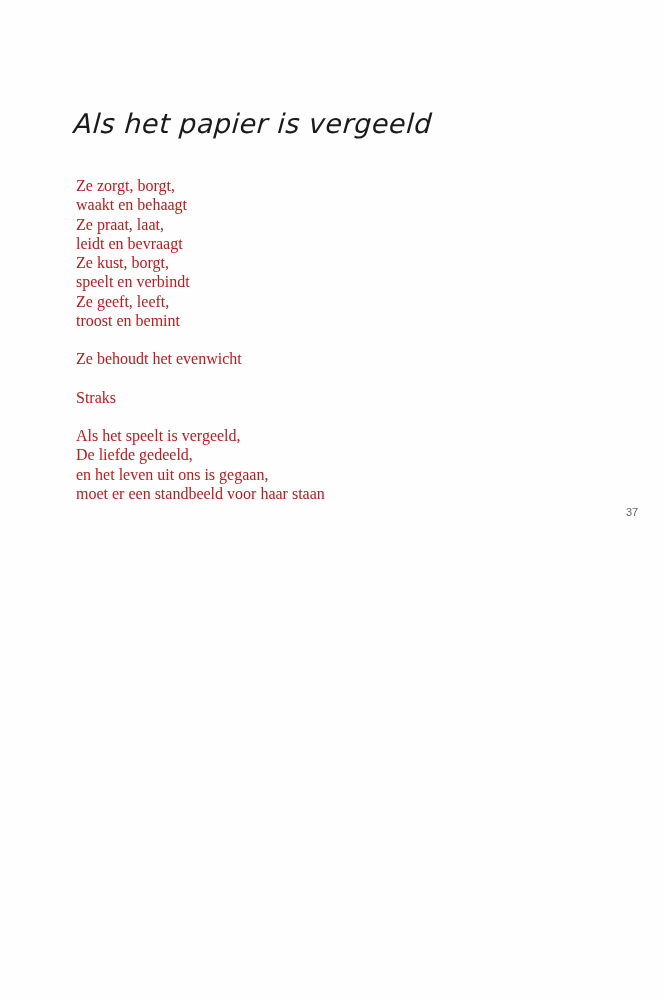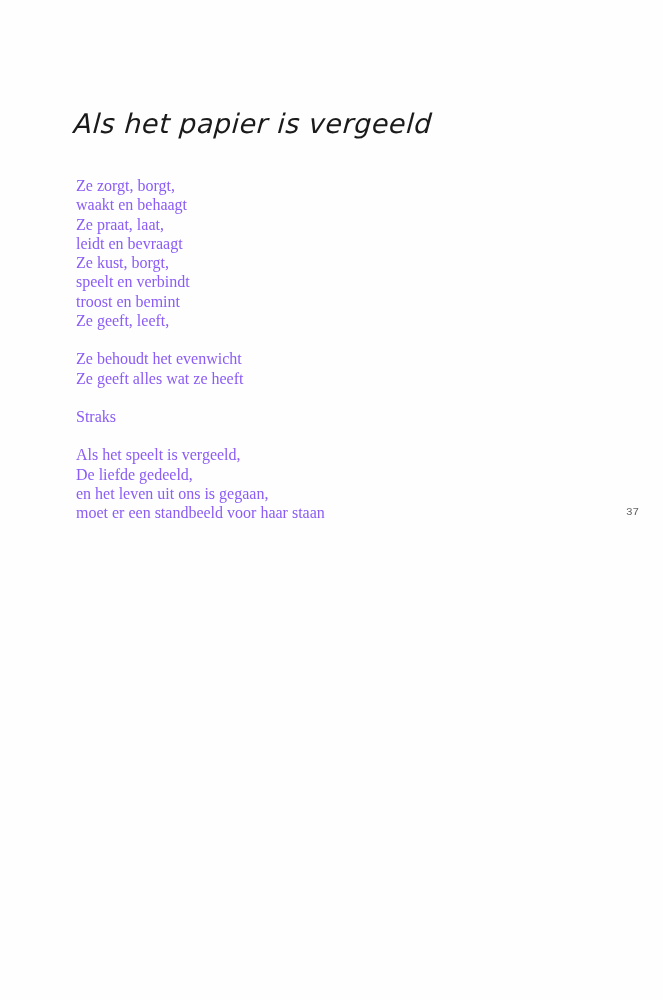--- a/index.html
+++ b/index.html
@@ -32,58 +32,57 @@
       margin: 0;
       font-weight: normal;
     }
     .poem {
       position: absolute;
       left: 76px;
       top: 176px;
       font-family: "Liberation Serif", serif;
       font-size: 16px;
       line-height: 19.3px;
-      color: #8b5cf6;
+      color: #b91c1c;
     }
     .stanza {
       margin: 0 0 19px 0;
     }
     .line {
       display: block;
       white-space: nowrap;
     }
     .page-number {
       position: absolute;
       left: 626px;
       top: 506px;
-      font-family: Liberation Mono, monospace;
+      font-family: Liberation Sans, sans-serif;
       font-size: 11px;
       color: #666666;
     }
   </style>
 </head>
 <body>
 
 <div class="page">
   <h1 class="title">Als het papier is vergeeld</h1>
 
   <div class="poem">
     <div class="stanza">
       <span class="line">Ze zorgt, borgt,</span>
       <span class="line">waakt en behaagt</span>
       <span class="line">Ze praat, laat,</span>
       <span class="line">leidt en bevraagt</span>
       <span class="line">Ze kust, borgt,</span>
       <span class="line">speelt en verbindt</span>
+      <span class="line">Ze geeft, leeft,</span>
       <span class="line">troost en bemint</span>
-      <span class="line">Ze geeft, leeft,</span>
     </div>
     <div class="stanza">
       <span class="line">Ze behoudt het evenwicht</span>
-      <span class="line">Ze geeft alles wat ze heeft</span>
     </div>
     <div class="stanza">
       <span class="line">Straks</span>
     </div>
     <div class="stanza">
       <span class="line">Als het speelt is vergeeld,</span>
       <span class="line">De liefde gedeeld,</span>
       <span class="line">en het leven uit ons is gegaan,</span>
       <span class="line">moet er een standbeeld voor haar staan</span>
     </div>

